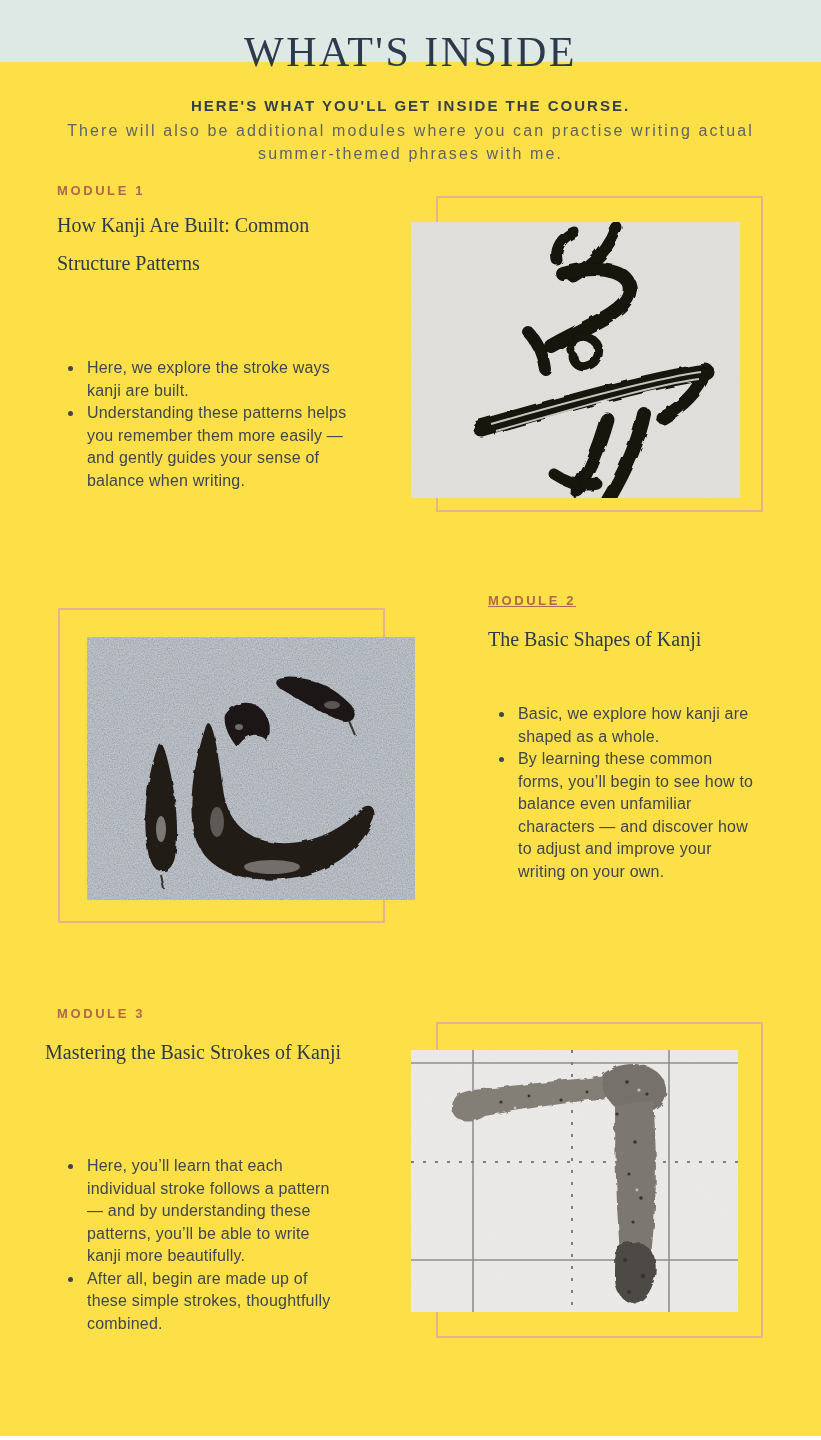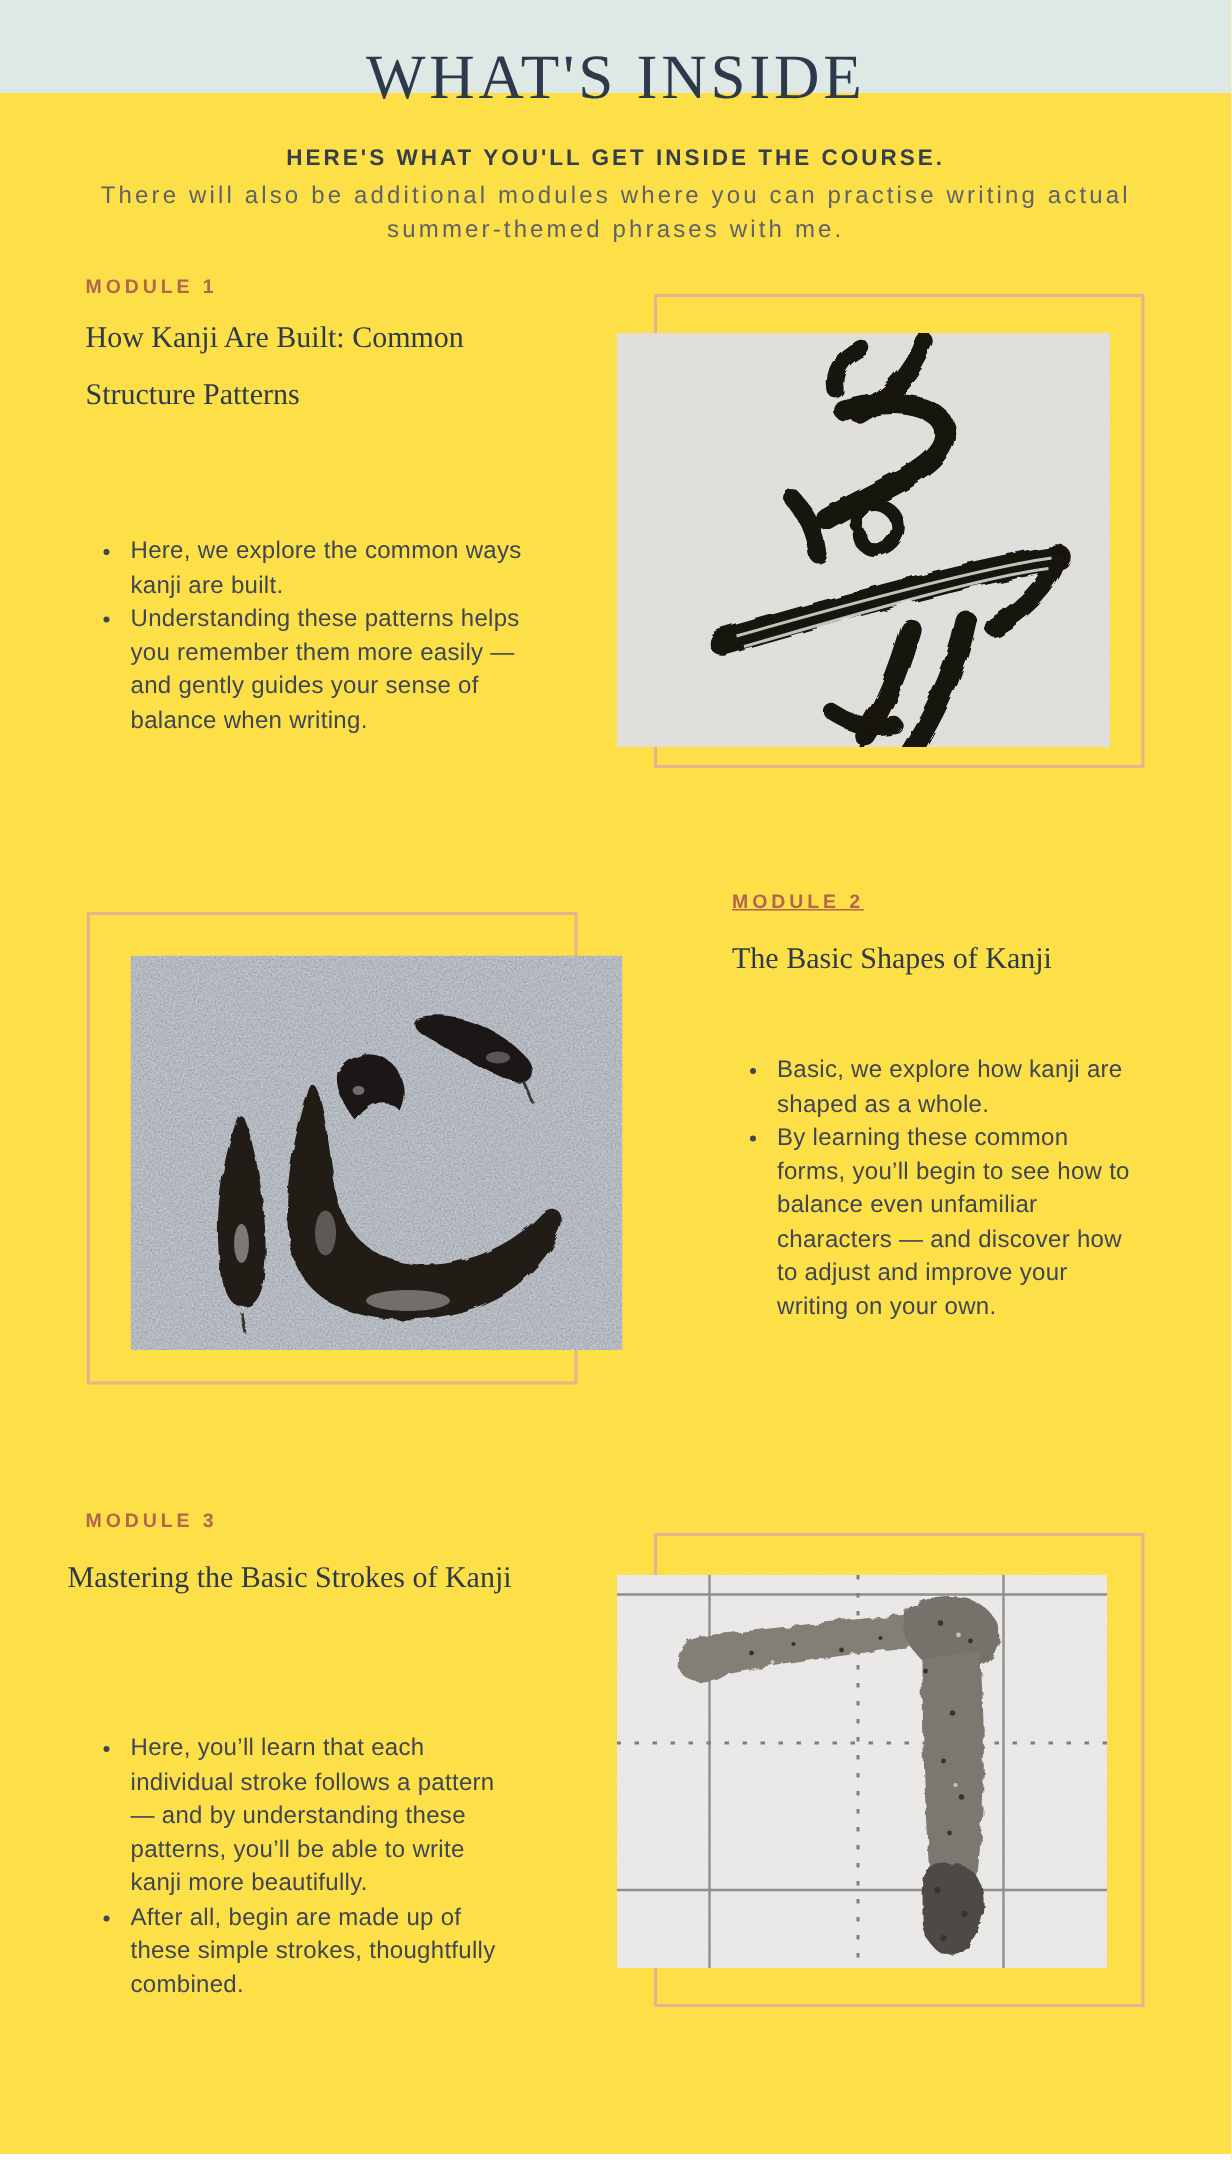--- a/index.html
+++ b/index.html
@@ -71,21 +71,21 @@
 <div class="page">
 
   <div class="band"></div>
   <h1 class="title">WHAT'S INSIDE</h1>
   <div class="subtitle">HERE'S WHAT YOU'LL GET INSIDE THE COURSE.</div>
   <div class="desc">There will also be additional modules where you can practise writing actual summer-themed phrases with me.</div>
 
   <div class="m-label" id="m1-label">MODULE 1</div>
   <h2 class="m-heading" id="m1-heading">How Kanji Are Built: Common Structure Patterns</h2>
   <ul class="bullets" id="m1-bullets">
-    <li>Here, we explore the common ways kanji are built.</li>
+    <li>Here, we explore the stroke ways kanji are built.</li>
     <li>Understanding these patterns helps you remember them more easily — and gently guides your sense of balance when writing.</li>
   </ul>
   <div class="comp" id="m1-comp">
     <div class="frame" id="m1-frame"></div>
     <div class="photo" id="m1-photo" role="img" aria-label="Brush calligraphy of the kanji 夢 on paper">
       <svg viewBox="0 0 329 276" xmlns="http://www.w3.org/2000/svg">
         <defs>
           <filter id="rough2" x="-8%" y="-8%" width="116%" height="116%">
             <feTurbulence type="fractalNoise" baseFrequency="0.06" numOctaves="2" seed="8" result="t"></feTurbulence>
             <feDisplacementMap in="SourceGraphic" in2="t" scale="5"></feDisplacementMap>

